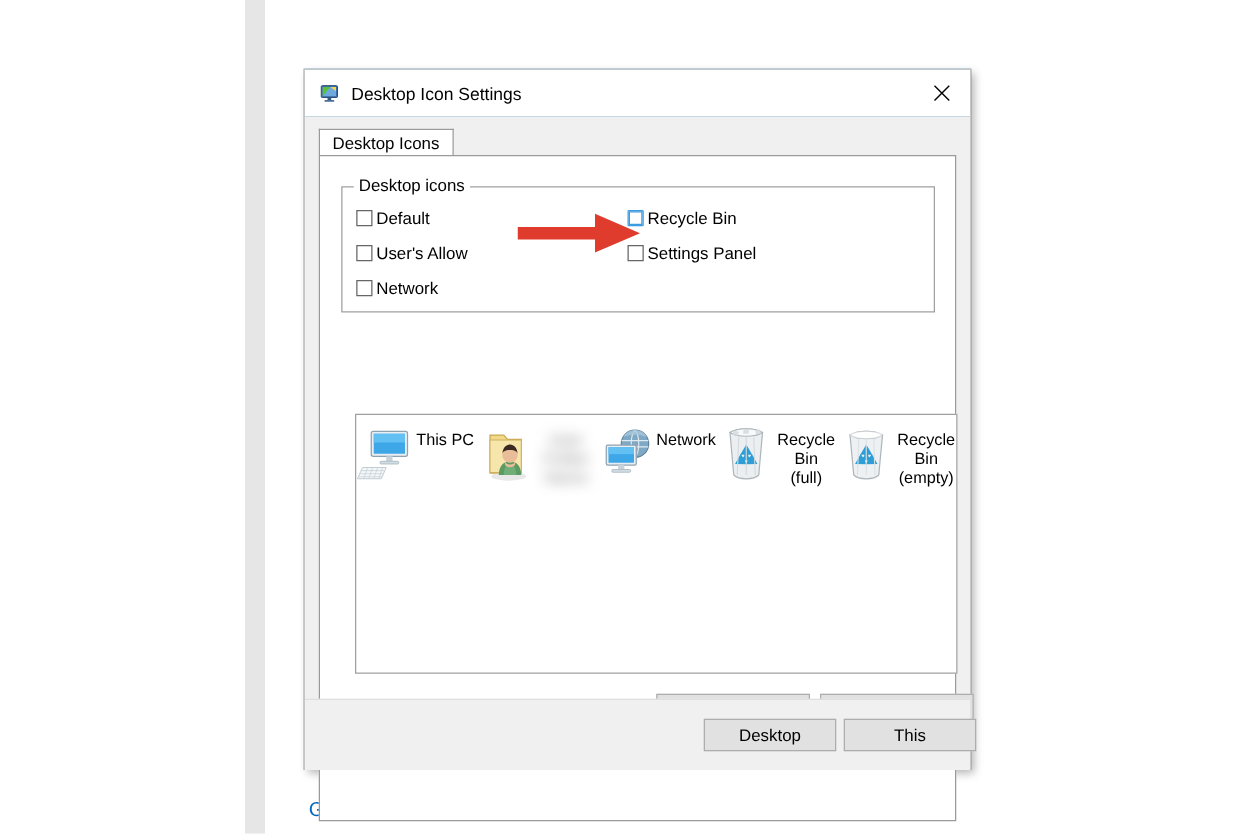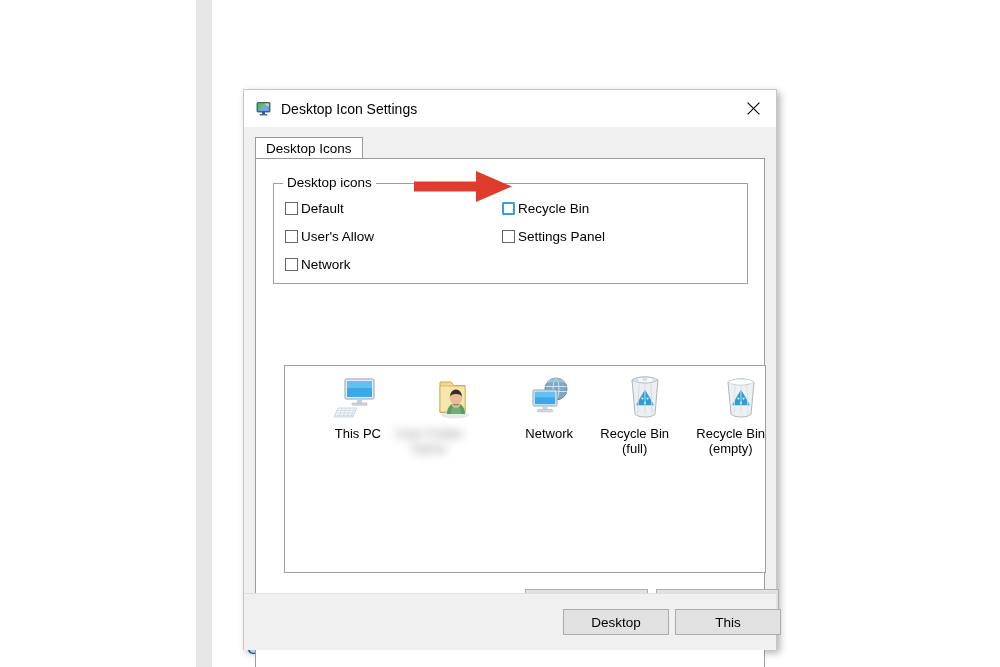--- a/index.html
+++ b/index.html
@@ -48,21 +48,21 @@
     font-size: 16px;
     color: #0067c0;
     white-space: nowrap;
     cursor: pointer;
   }
 
   
   #dialog {
     position: absolute;
     left: 243px;
-    top: 89px;
+    top: 55px;
     width: 534px;
     height: 561px;
     background: #0369a1;
     border: 1px solid #c6c6c6;
     box-shadow: 3px 3px 7px rgba(0,0,0,0.30);
     box-sizing: border-box;
   }
 
   
   #dialog-titlebar {
@@ -213,22 +213,22 @@
   #icon-list {
     position: absolute;
     left: 0;
     top: 8px;
     width: 100%;
     display: flex;
   }
   .icon-cell {
     width: 96px;
     display: flex;
-    flex-direction: column;
-    align-items: flex-end;
+    flex-direction: row;
+    align-items: flex-start;
     cursor: pointer;
   }
   .icon-art {
     width: 48px;
     height: 48px;
     position: relative;
   }
   .icon-caption {
     margin-top: 4px;
     font-size: 13px;

